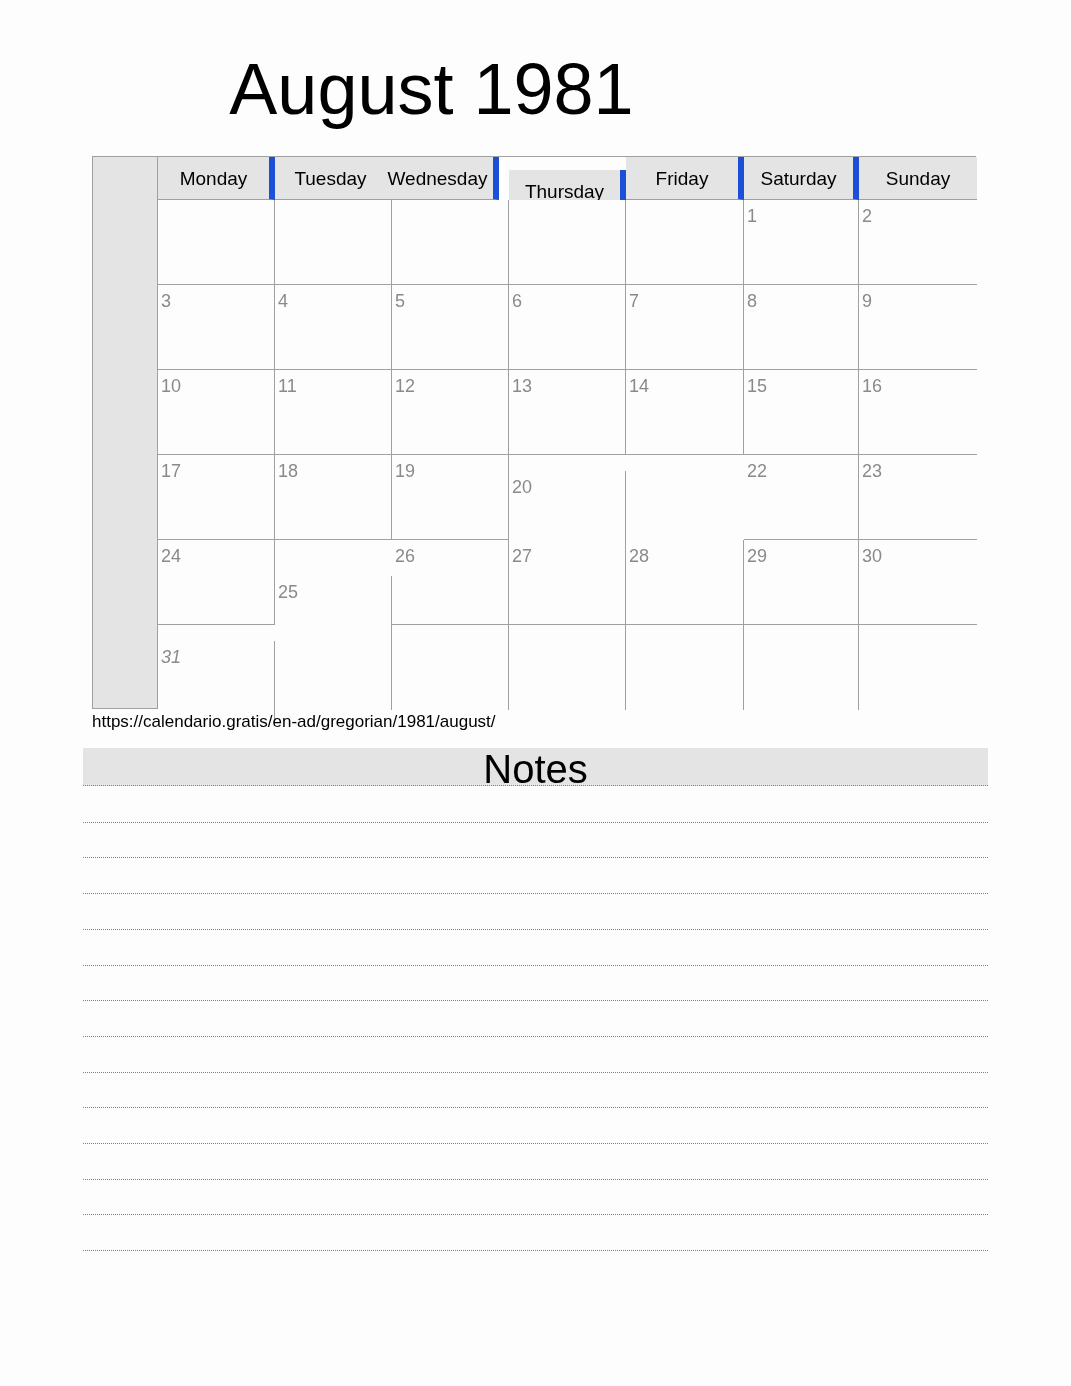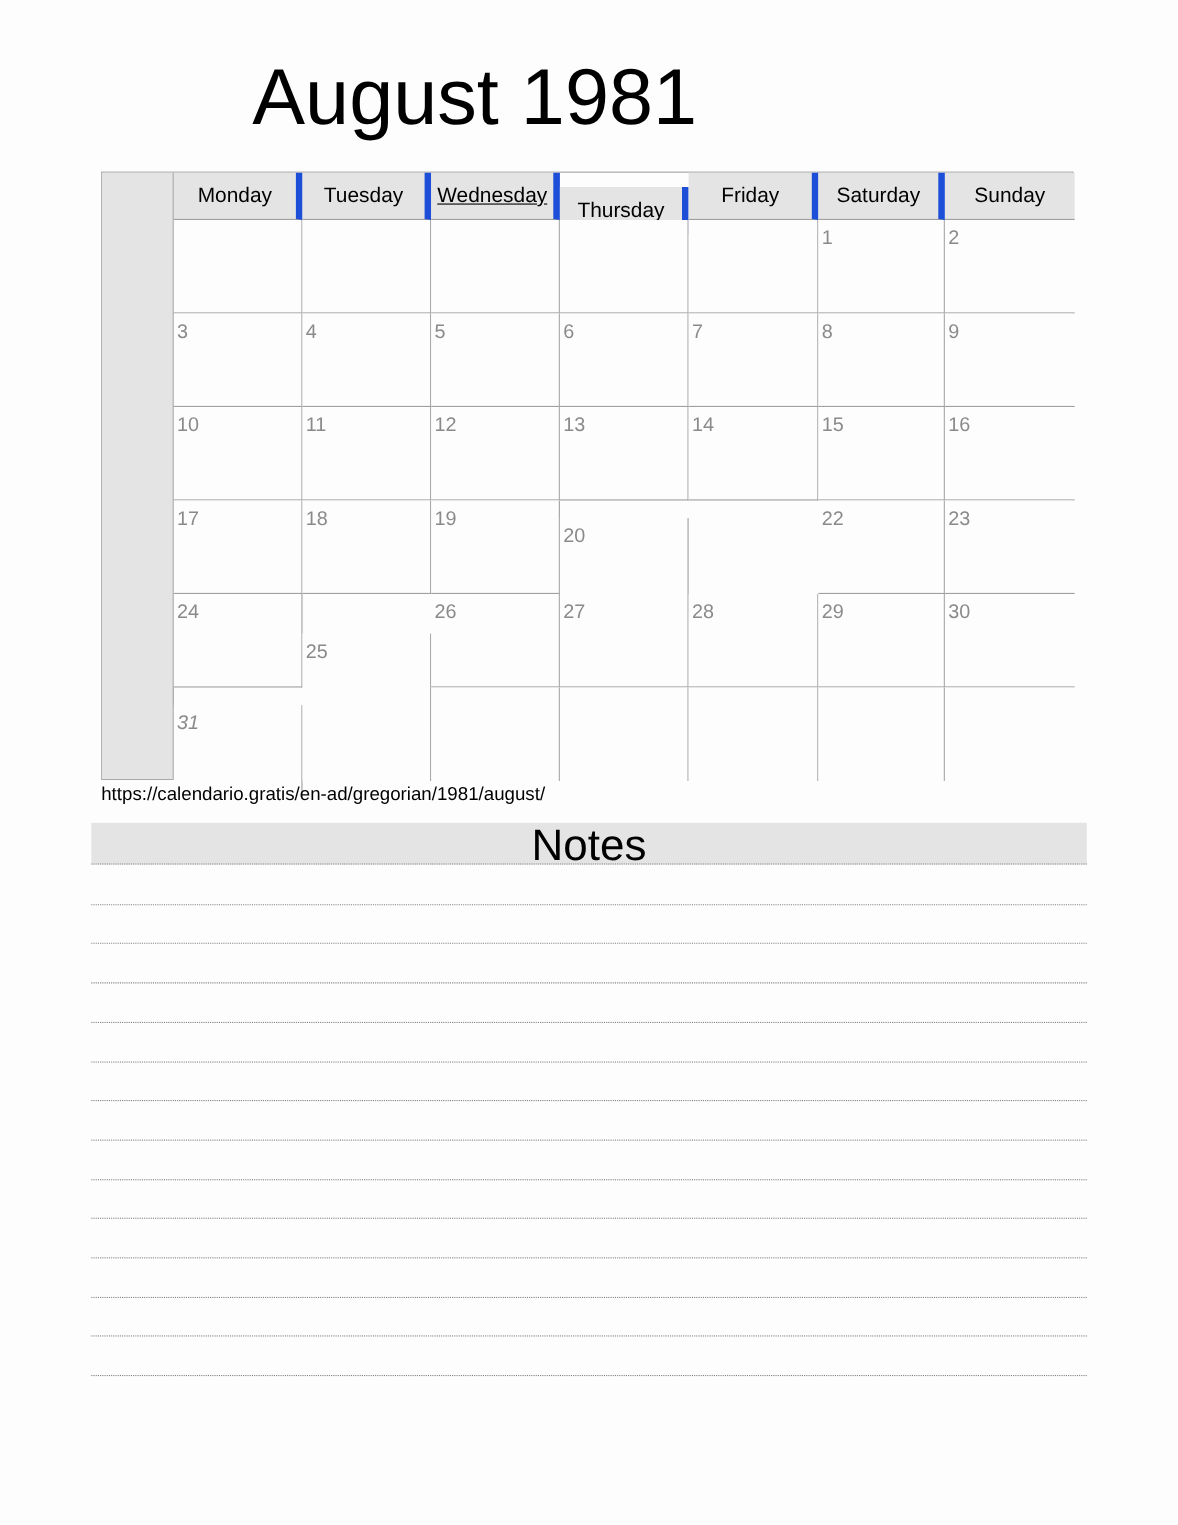--- a/index.html
+++ b/index.html
@@ -53,21 +53,21 @@
   </style>
 </head>
 <body>
 
 <div class="title">August 1981</div>
 
 <div class="cal" id="cal">
   <div class="weekcol"></div>
 <div class="hdr" style="left: 65px; width: 117px;">Monday</div>
     <div class="hdr" style="left: 182px; width: 117px;">Tuesday</div>
-    <div class="hdr" style="left: 299px; width: 117px; text-decoration: underline;">Wednesday</div>
+    <div class="hdr" style="left: 289px; width: 117px;">Wednesday</div>
     <div class="hdr" style="left: 416px; width: 117px; margin-top: 13px;">Thursday</div>
     <div class="hdr" style="left: 533px; width: 118px;">Friday</div>
     <div class="hdr" style="left: 651px; width: 115px;">Saturday</div>
     <div class="hdr" style="left: 766px; width: 118px; border-right: none;">Sunday</div>
     <div class="cell" style="left: 65px; top: 43px; width: 117px; height: 85px;">
       <span class="num"></span>
     </div>
     <div class="cell" style="left: 182px; top: 43px; width: 117px; height: 85px;">
       <span class="num"></span>
     </div>

